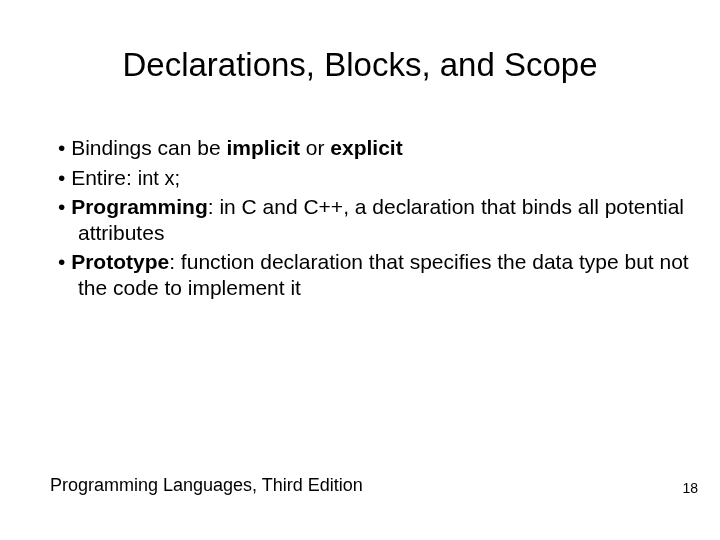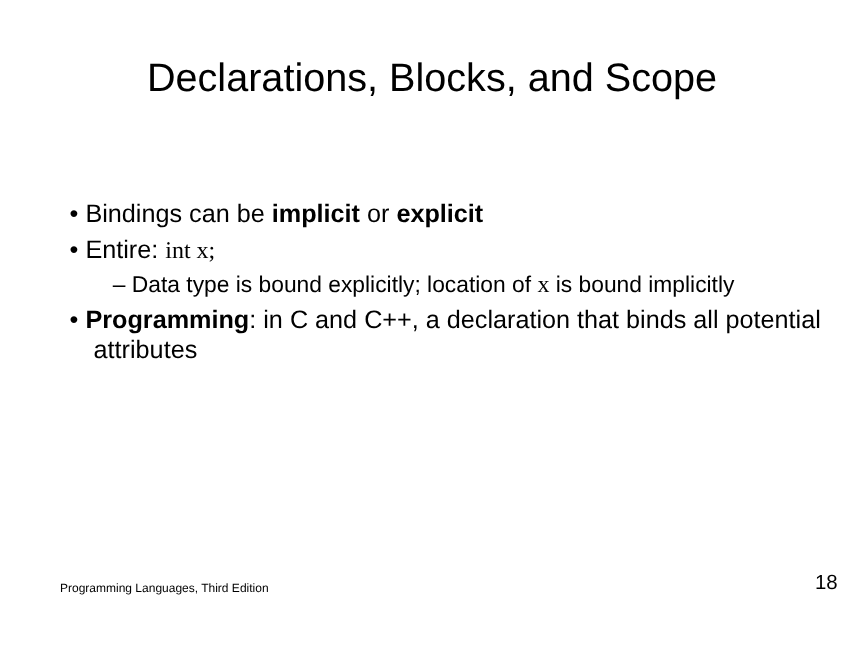--- a/index.html
+++ b/index.html
@@ -26,82 +26,81 @@
     font-size: 33px;
     font-weight: 400;
   }
   .body {
     position: absolute;
     top: 135px;
     left: 50px;
     right: 28px;
     font-size: 21px;
     line-height: 1.22;
-    margin-top: 31px;
   }
   .b1 {
     margin: 0 0 4px 0;
     padding-left: 28px;
     text-indent: -20px;
   }
   .b1::before {
     content: "• ";
   }
   .b2 {
     margin: 0 0 4px 0;
     padding-left: 64px;
     text-indent: -20px;
     font-size: 19px;
   }
   .b2::before {
     content: "– ";
   }
   .code {
-    font-family: Liberation Serif, serif;
+    font-family: Liberation Sans, sans-serif;
     font-size: 20px;
   }
   .bold { font-weight: bold; }
   .footer-left {
     position: absolute;
     left: 50px;
     bottom: 44px;
-    font-size: 10px;
+    font-size: 18px;
   }
   .footer-right {
     position: absolute;
     right: 22px;
     bottom: 44px;
-    font-size: 17px;
+    font-size: 14px;
   }
 </style>
 </head>
 <body>
 
 <div class="slide">
 
   <div class="title">Declarations, Blocks, and Scope</div>
 
   <div class="body">
 
     <div class="b1">
       <span>Bindings can be </span><span class="bold">implicit</span><span> or </span><span class="bold">explicit</span>
     </div>
 
     <div class="b1">
       <span>Entire:  </span><span class="code">int x;</span>
     </div>
 
-    <div class="b2">
-      <span>Data type is bound explicitly; location of </span><span class="code">x</span><span> is bound implicitly</span>
-    </div>
 
 
     <div class="b1">
       <span class="bold">Programming</span><span>: in C and C++, a declaration that binds all potential attributes</span>
     </div>
 
+    <div class="b1">
+      <span class="bold">Prototype</span><span>: function declaration that specifies the data type but not the code to implement it</span>
+    </div>
 
   </div>
 
   <div class="footer-left">Programming Languages, Third Edition</div>
   <div class="footer-right">18</div>
 
 </div>
 
 </body></html>

